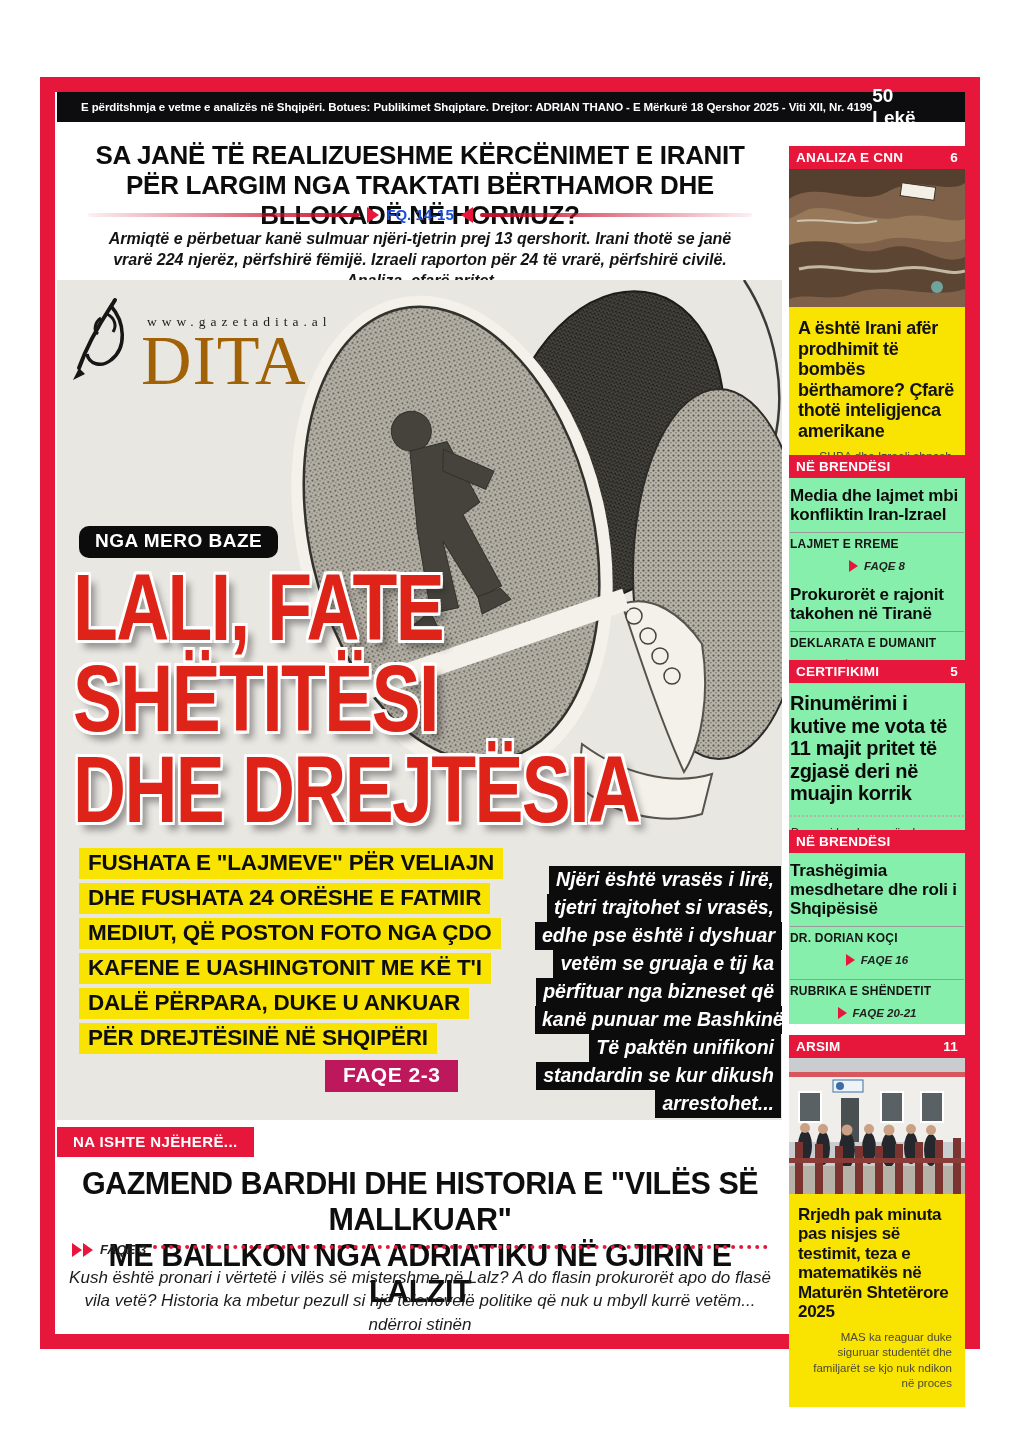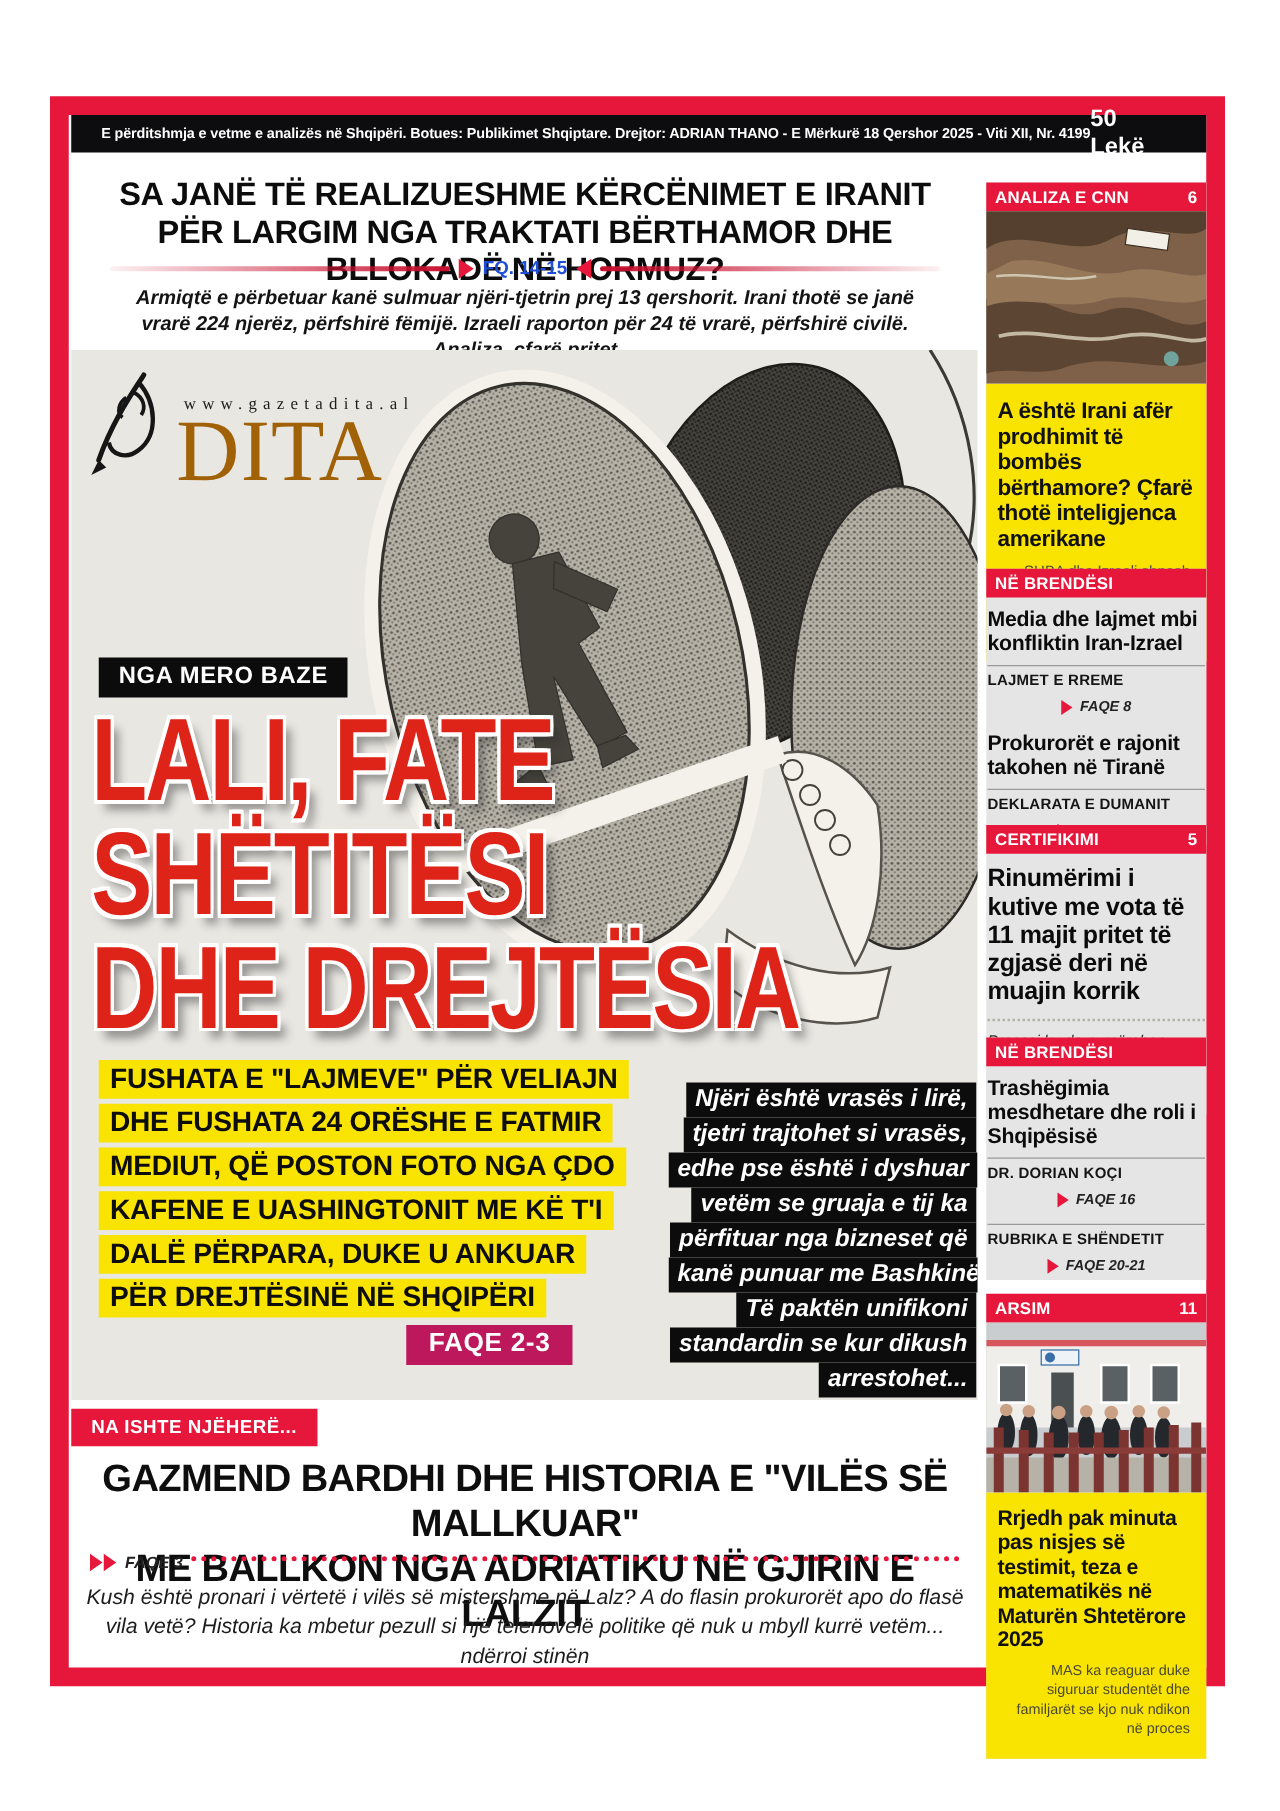--- a/index.html
+++ b/index.html
@@ -33,21 +33,21 @@
   .pageref-label{font-size:15px;font-weight:800;color:#1d4ed8;}
   .lead-deck{left:100px;top:228px;width:640px;text-align:center;font-style:italic;font-weight:bold;font-size:16px;line-height:1.32;color:#141414;}
 
   
   .main-art{left:57px;top:280px;width:725px;height:840px;background:var(--art-bg);overflow:hidden;}
   .logo{position:absolute;left:14px;top:16px;display:flex;align-items:flex-end;gap:14px;}
   .logo-col{display:flex;flex-direction:column;}
   .logo-url{font-family:"Liberation Serif",serif;font-size:13.5px;letter-spacing:5px;color:#1c1c1c;margin-left:6px;}
   .logo-name{font-family:"Liberation Serif",serif;font-size:70px;line-height:.88;color:#a16207;letter-spacing:1px;}
   .illustration{position:absolute;left:225px;top:-6px;width:505px;height:552px;}
-  .byline-box{position:absolute;left:22px;top:246px;background:#0c0c0c;color:#fff;font-size:19px;font-weight:800;padding:4px 16px 6px;letter-spacing:.5px;}
+  .byline-box{position:absolute;left:22px;top:246px;background:#0c0c0c;color:#fff;font-size:19px;font-weight:800;padding:4px 16px 6px;letter-spacing:.5px;border-radius:10px;}
   .big-title{position:absolute;left:16px;top:282px;}
   .big-title .line{font-size:94px;font-weight:900;line-height:91px;color:var(--title-red);letter-spacing:-2px;white-space:nowrap;transform:scaleX(.78);transform-origin:0 0;
     text-shadow:3px 0 0 #fff,-3px 0 0 #fff,0 3px 0 #fff,0 -3px 0 #fff,3px 3px 0 #fff,-3px -3px 0 #fff,3px -3px 0 #fff,-3px 3px 0 #fff,8px 8px 9px rgba(40,40,40,.45);}
   .highlights{position:absolute;left:22px;top:568px;}
   .hl-line{width:fit-content;background:var(--yellow);color:#0d0d0d;font-size:22.5px;font-weight:800;letter-spacing:-.2px;padding:2px 9px 3px;margin-bottom:4px;white-space:nowrap;}
   .faqe23{position:absolute;left:268px;top:780px;background:#be185d;color:#fff;font-size:21px;font-weight:800;padding:3px 18px 5px;letter-spacing:.5px;}
   .quote{position:absolute;left:478px;top:586px;width:246px;text-align:right;}
   .q-line{width:fit-content;margin-left:auto;background:#0c0c0c;color:#fff;font-size:19.5px;font-style:italic;font-weight:bold;line-height:26px;padding:0 7px 2px;white-space:nowrap;}
 
   
@@ -55,21 +55,21 @@
   .bottom-headline{left:57px;top:1166px;width:726px;text-align:center;font-size:30.5px;font-weight:800;line-height:1.18;letter-spacing:-.5px;color:#0e0e0e;}
   .faqe3-row{left:72px;top:1242px;width:696px;display:flex;align-items:center;gap:7px;}
   .dbl-tri{display:flex;gap:1px;}
   .dbl-tri i{width:0;height:0;border-top:7px solid transparent;border-bottom:7px solid transparent;border-left:10px solid var(--red);}
   .faqe3-label{font-style:italic;font-size:13px;font-weight:bold;color:#222;white-space:nowrap;}
   .leader-dots{flex:1;border-bottom:4px dotted var(--red);margin-bottom:5px;}
   .bottom-deck{left:62px;top:1266px;width:716px;text-align:center;font-style:italic;font-size:17px;line-height:1.38;color:#1c1c1c;}
 
   
   .sidebar{left:789px;top:146px;width:176px;height:1188px;}
-  .sb-section{position:absolute;left:0;width:176px;background:#e5e5e5;}
+  .sb-section{position:absolute;left:0;width:176px;background:#86efac;}
   .sb-header{background:var(--red);color:#fff;display:flex;justify-content:space-between;align-items:center;height:23px;padding:0 7px;font-size:13.5px;font-weight:800;letter-spacing:.2px;}
   .sb-img{display:block;width:176px;height:138px;}
   .sb-yellow{background:var(--yellow);padding:11px 9px 12px;}
   .sb-yellow h3{margin:0 0 9px;font-size:18px;font-weight:800;line-height:1.14;letter-spacing:-.3px;color:#111;}
   .sb-yellow p{margin:4px;font-size:12px;line-height:1.32;color:#4c4a35;text-align:right;}
   .sb-item{padding:8px 1px 2px;}
   .sb-item h4{margin:0 0 8px;font-size:17px;font-weight:800;line-height:1.12;letter-spacing:-.2px;color:#0b0b0b;}
   .sb-kicker{border-top:1px solid #9a9a9a;padding-top:4px;font-size:12px;font-weight:800;color:#141414;letter-spacing:.2px;}
   .sb-faqe{display:flex;justify-content:center;align-items:center;gap:6px;margin:9px 0 3px;}
   .sb-faqe i{width:0;height:0;border-top:6px solid transparent;border-bottom:6px solid transparent;border-left:9px solid var(--red);}

